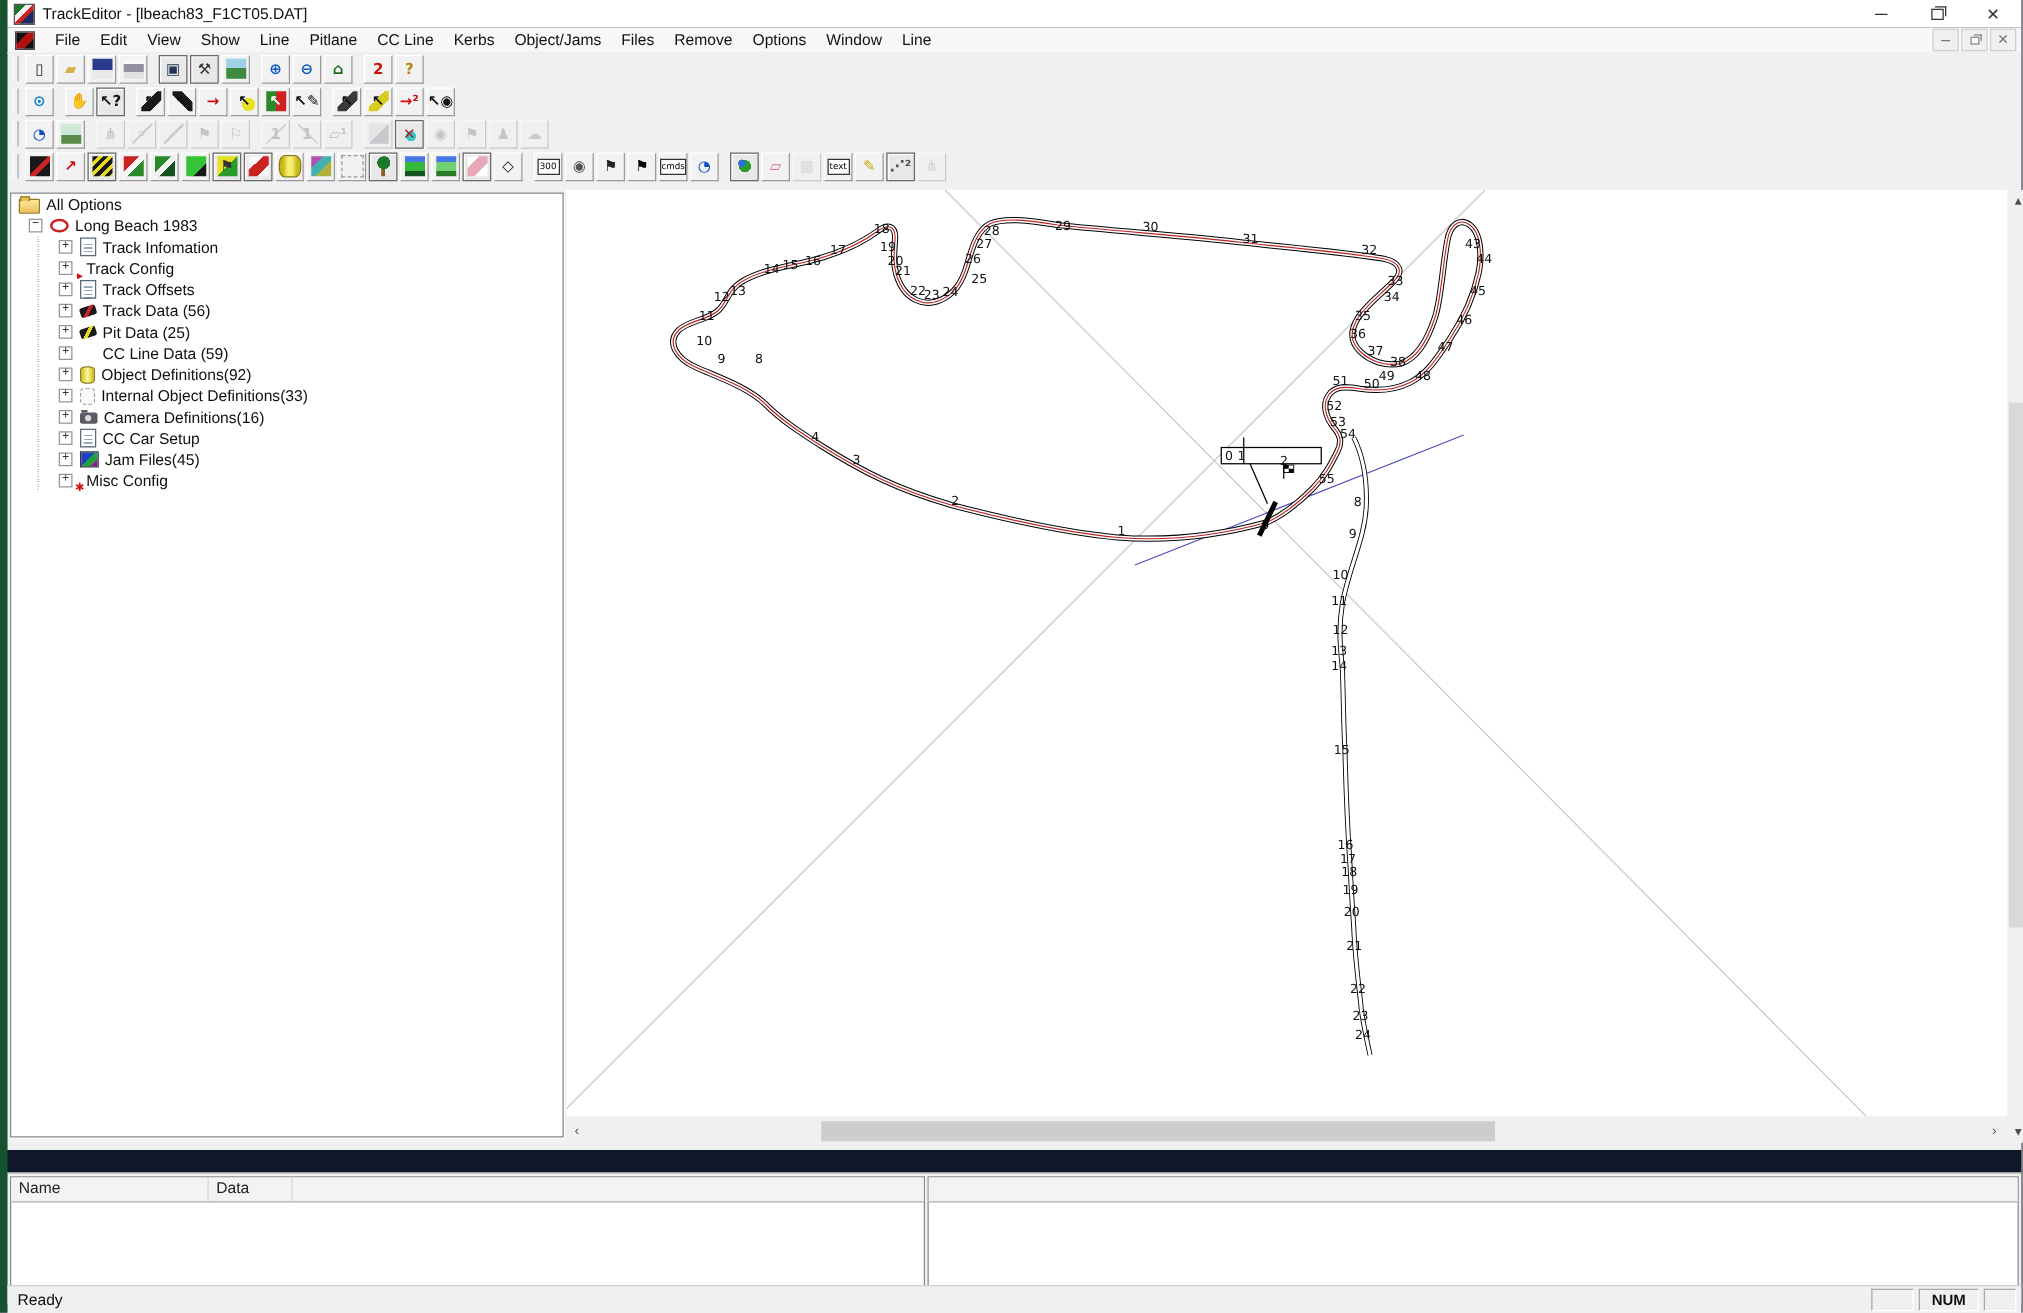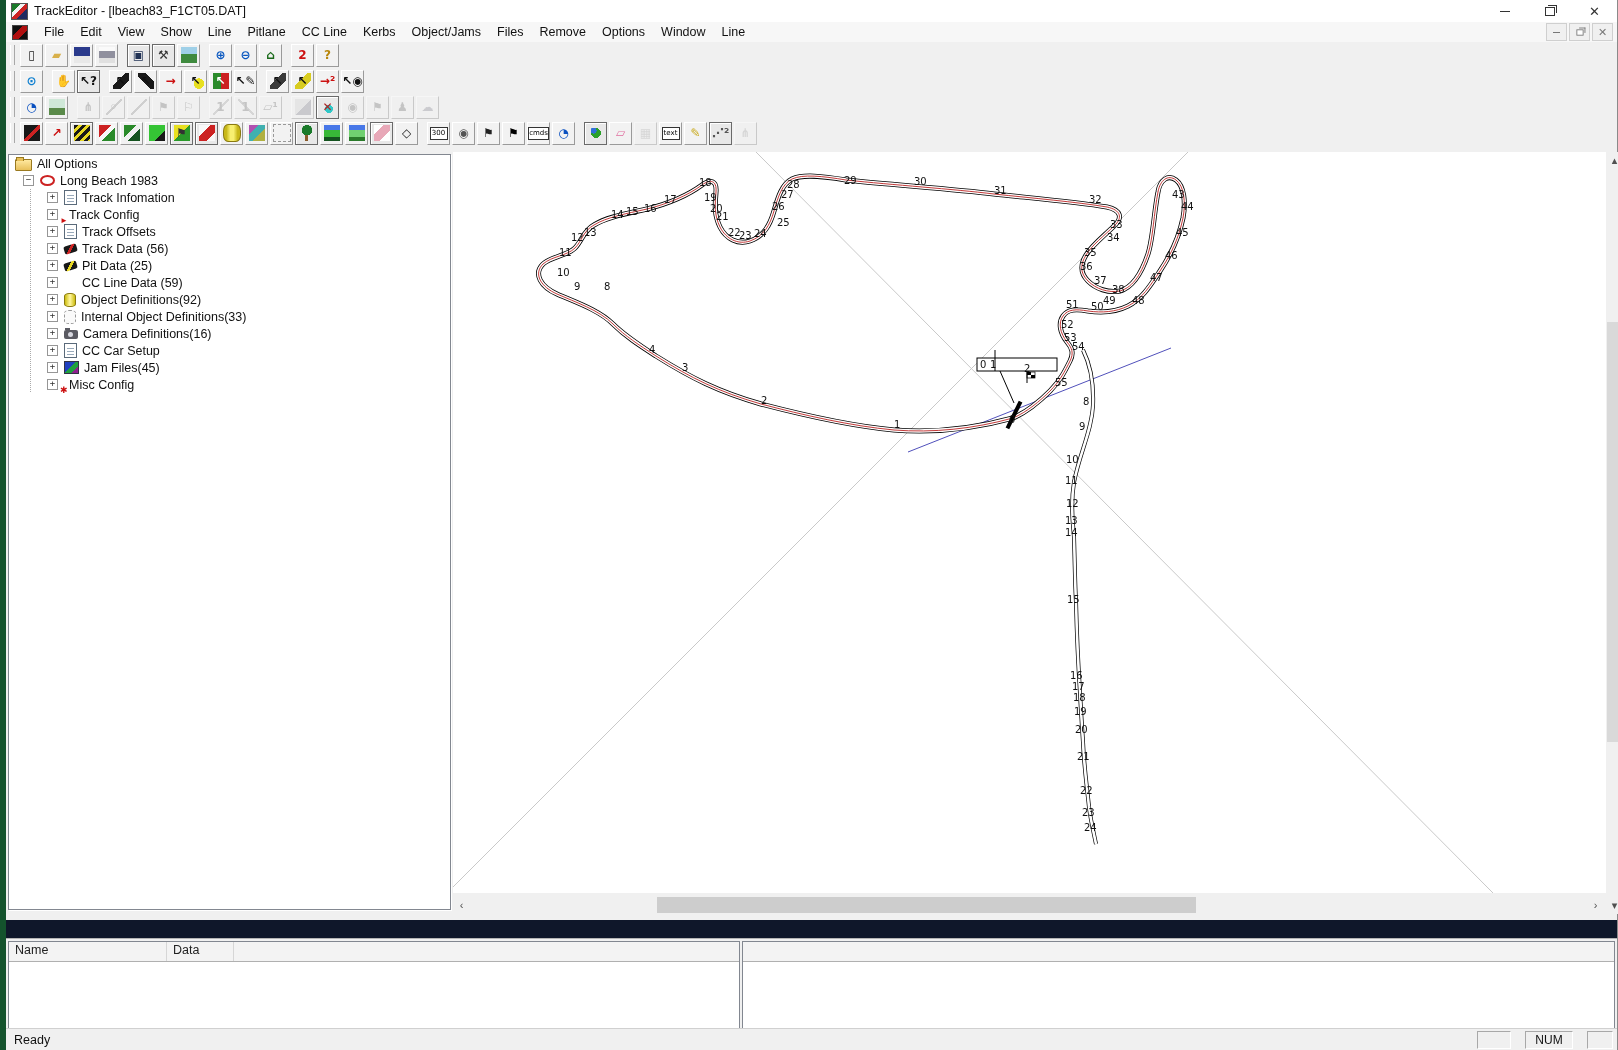--- a/index.html
+++ b/index.html
@@ -88,22 +88,22 @@
   .listview{position:absolute;top:2px;bottom:2px;background:#fff;border:1px solid #828790;}
   #list-left{left:2px;width:730px;}
   #list-right{left:736px;right:2px;}
   .lv-header{height:19px;background:#f3f3f3;border-bottom:1px solid #b0b0b0;display:flex;font-size:12.5px;color:#222;}
   .lv-col{padding:1px 6px;border-right:1px solid #d6d6d6;box-sizing:border-box;overflow:hidden;white-space:nowrap;}
 
   
   #statusbar{position:absolute;left:0;top:1028px;right:0;height:22px;background:#f0f0f0;border-top:1px solid #d0d0d0;display:flex;align-items:center;font-size:12.5px;color:#111;}
   #status-text{padding-left:8px;}
   #status-cells{margin-left:auto;display:flex;margin-right:4px;}
-  .status-cell{height:16px;border:1px solid;border-color:#a8a8a8 #fff #fff #a8a8a8;margin-left:14px;
-    display:flex;align-items:center;justify-content:center;font-size:12px;color:#111;}
+  .status-cell{height:16px;border:1px solid;border-color:#a8a8a8 #fff #fff #a8a8a8;margin-left:4px;
+    display:flex;align-items:center;justify-content:center;font-size:12px;color:#111;font-weight:bold;}
 </style>
 </head>
 <body>
 
 <div id="app">
 
   <div id="titlebar">
     <div id="app-icon"></div>
     <div id="title-text">TrackEditor - [lbeach83_F1CT05.DAT]</div>
     <div id="caption-btns">

